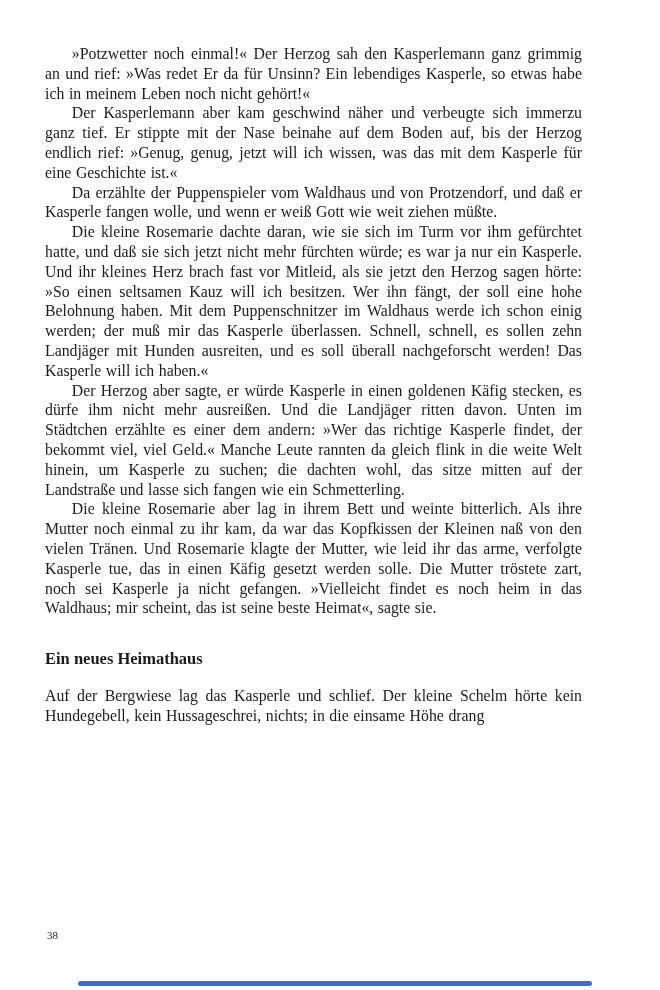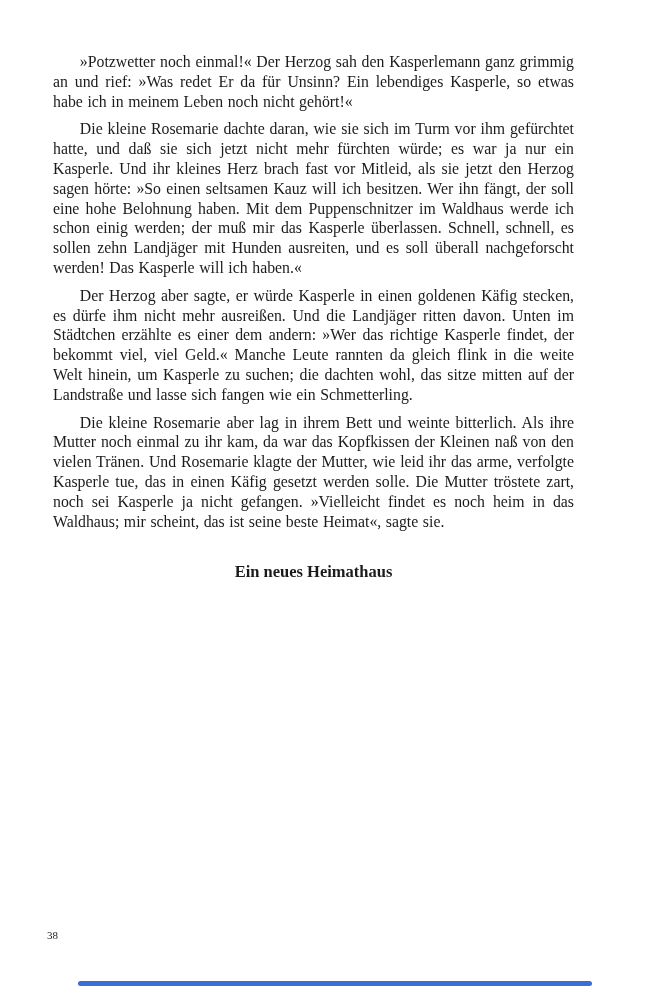--- a/index.html
+++ b/index.html
@@ -15,36 +15,35 @@
     color: #1b1b1b;
     overflow: hidden;
   }
   .text-col {
     position: absolute;
     left: 45px;
     top: 44px;
     width: 537px;
   }
   .text-col p {
-    margin: 8px;
+    margin: 0;
     font-size: 15.8px;
     line-height: 19.8px;
     text-align: justify;
     text-indent: 1.7em;
     word-spacing: 0.04em;
     hyphens: auto;
   }
   .opening p {
     text-indent: 0;
   }
   .chapter-heading {
     font-size: 16.5px;
     line-height: 20px;
     font-weight: bold;
-    text-align: center;
     margin: 31px 0 17px 0;
   }
   .page-number {
     position: absolute;
     left: 47px;
     top: 928px;
     font-size: 11px;
     line-height: 14px;
     color: #222222;
   }
@@ -56,24 +55,29 @@
     height: 5px;
     border-radius: 3px;
   }
 </style>
 </head>
 <body>
 
 <div class="text-col">
   <div>
       <p>»Potzwetter noch einmal!« Der Herzog sah den Kasperlemann ganz grimmig an und rief: »Was redet Er da für Unsinn? Ein lebendiges Kasperle, so etwas habe ich in meinem Leben noch nicht gehört!«</p>
+      <p>Der Kasperlemann aber kam geschwind näher und verbeugte sich immerzu ganz tief. Er stippte mit der Nase beinahe auf dem Boden auf, bis der Herzog endlich rief: »Genug, genug, jetzt will ich wissen, was das mit dem Kasperle für eine Geschichte ist.«</p>
+      <p>Da erzählte der Puppenspieler vom Waldhaus und von Protzendorf, und daß er Kasperle fangen wolle, und wenn er weiß Gott wie weit ziehen müßte.</p>
       <p>Die kleine Rosemarie dachte daran, wie sie sich im Turm vor ihm gefürchtet hatte, und daß sie sich jetzt nicht mehr fürchten würde; es war ja nur ein Kasperle. Und ihr kleines Herz brach fast vor Mitleid, als sie jetzt den Herzog sagen hörte: »So einen seltsamen Kauz will ich besitzen. Wer ihn fängt, der soll eine hohe Belohnung haben. Mit dem Puppenschnitzer im Waldhaus werde ich schon einig werden; der muß mir das Kasperle überlassen. Schnell, schnell, es sollen zehn Landjäger mit Hunden ausreiten, und es soll überall nachgeforscht werden! Das Kasperle will ich haben.«</p>
       <p>Der Herzog aber sagte, er würde Kasperle in einen goldenen Käfig stecken, es dürfe ihm nicht mehr ausreißen. Und die Landjäger ritten davon. Unten im Städtchen erzählte es einer dem andern: »Wer das richtige Kasperle findet, der bekommt viel, viel Geld.« Manche Leute rannten da gleich flink in die weite Welt hinein, um Kasperle zu suchen; die dachten wohl, das sitze mitten auf der Landstraße und lasse sich fangen wie ein Schmetterling.</p>
       <p>Die kleine Rosemarie aber lag in ihrem Bett und weinte bitterlich. Als ihre Mutter noch einmal zu ihr kam, da war das Kopfkissen der Kleinen naß von den vielen Tränen. Und Rosemarie klagte der Mutter, wie leid ihr das arme, verfolgte Kasperle tue, das in einen Käfig gesetzt werden solle. Die Mutter tröstete zart, noch sei Kasperle ja nicht gefangen. »Vielleicht findet es noch heim in das Waldhaus; mir scheint, das ist seine beste Heimat«, sagte sie.</p>
     </div>
 
   <h2 class="chapter-heading">Ein neues Heimathaus</h2>
 
+  <div class="opening">
+      <p>Auf der Bergwiese lag das Kasperle und schlief. Der kleine Schelm hörte kein Hundegebell, kein Hussageschrei, nichts; in die einsame Höhe drang</p>
+    </div>
 </div>
 
 <div class="page-number">38</div>
 
 <div class="progress-bar" style="background: rgb(60, 109, 213);"></div>
 
 </body></html>

